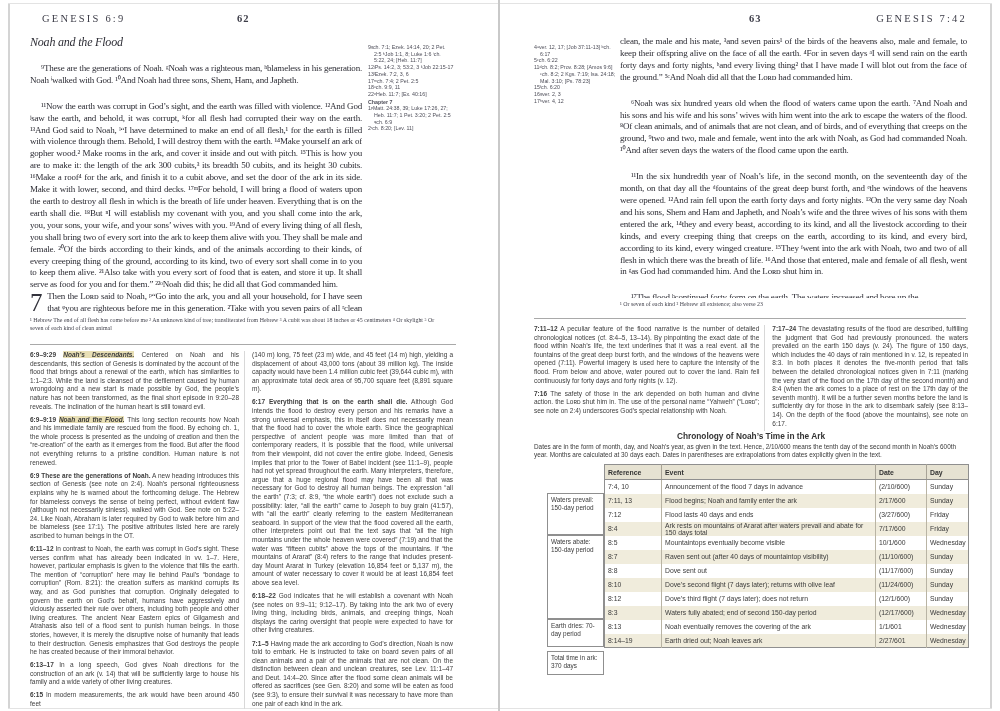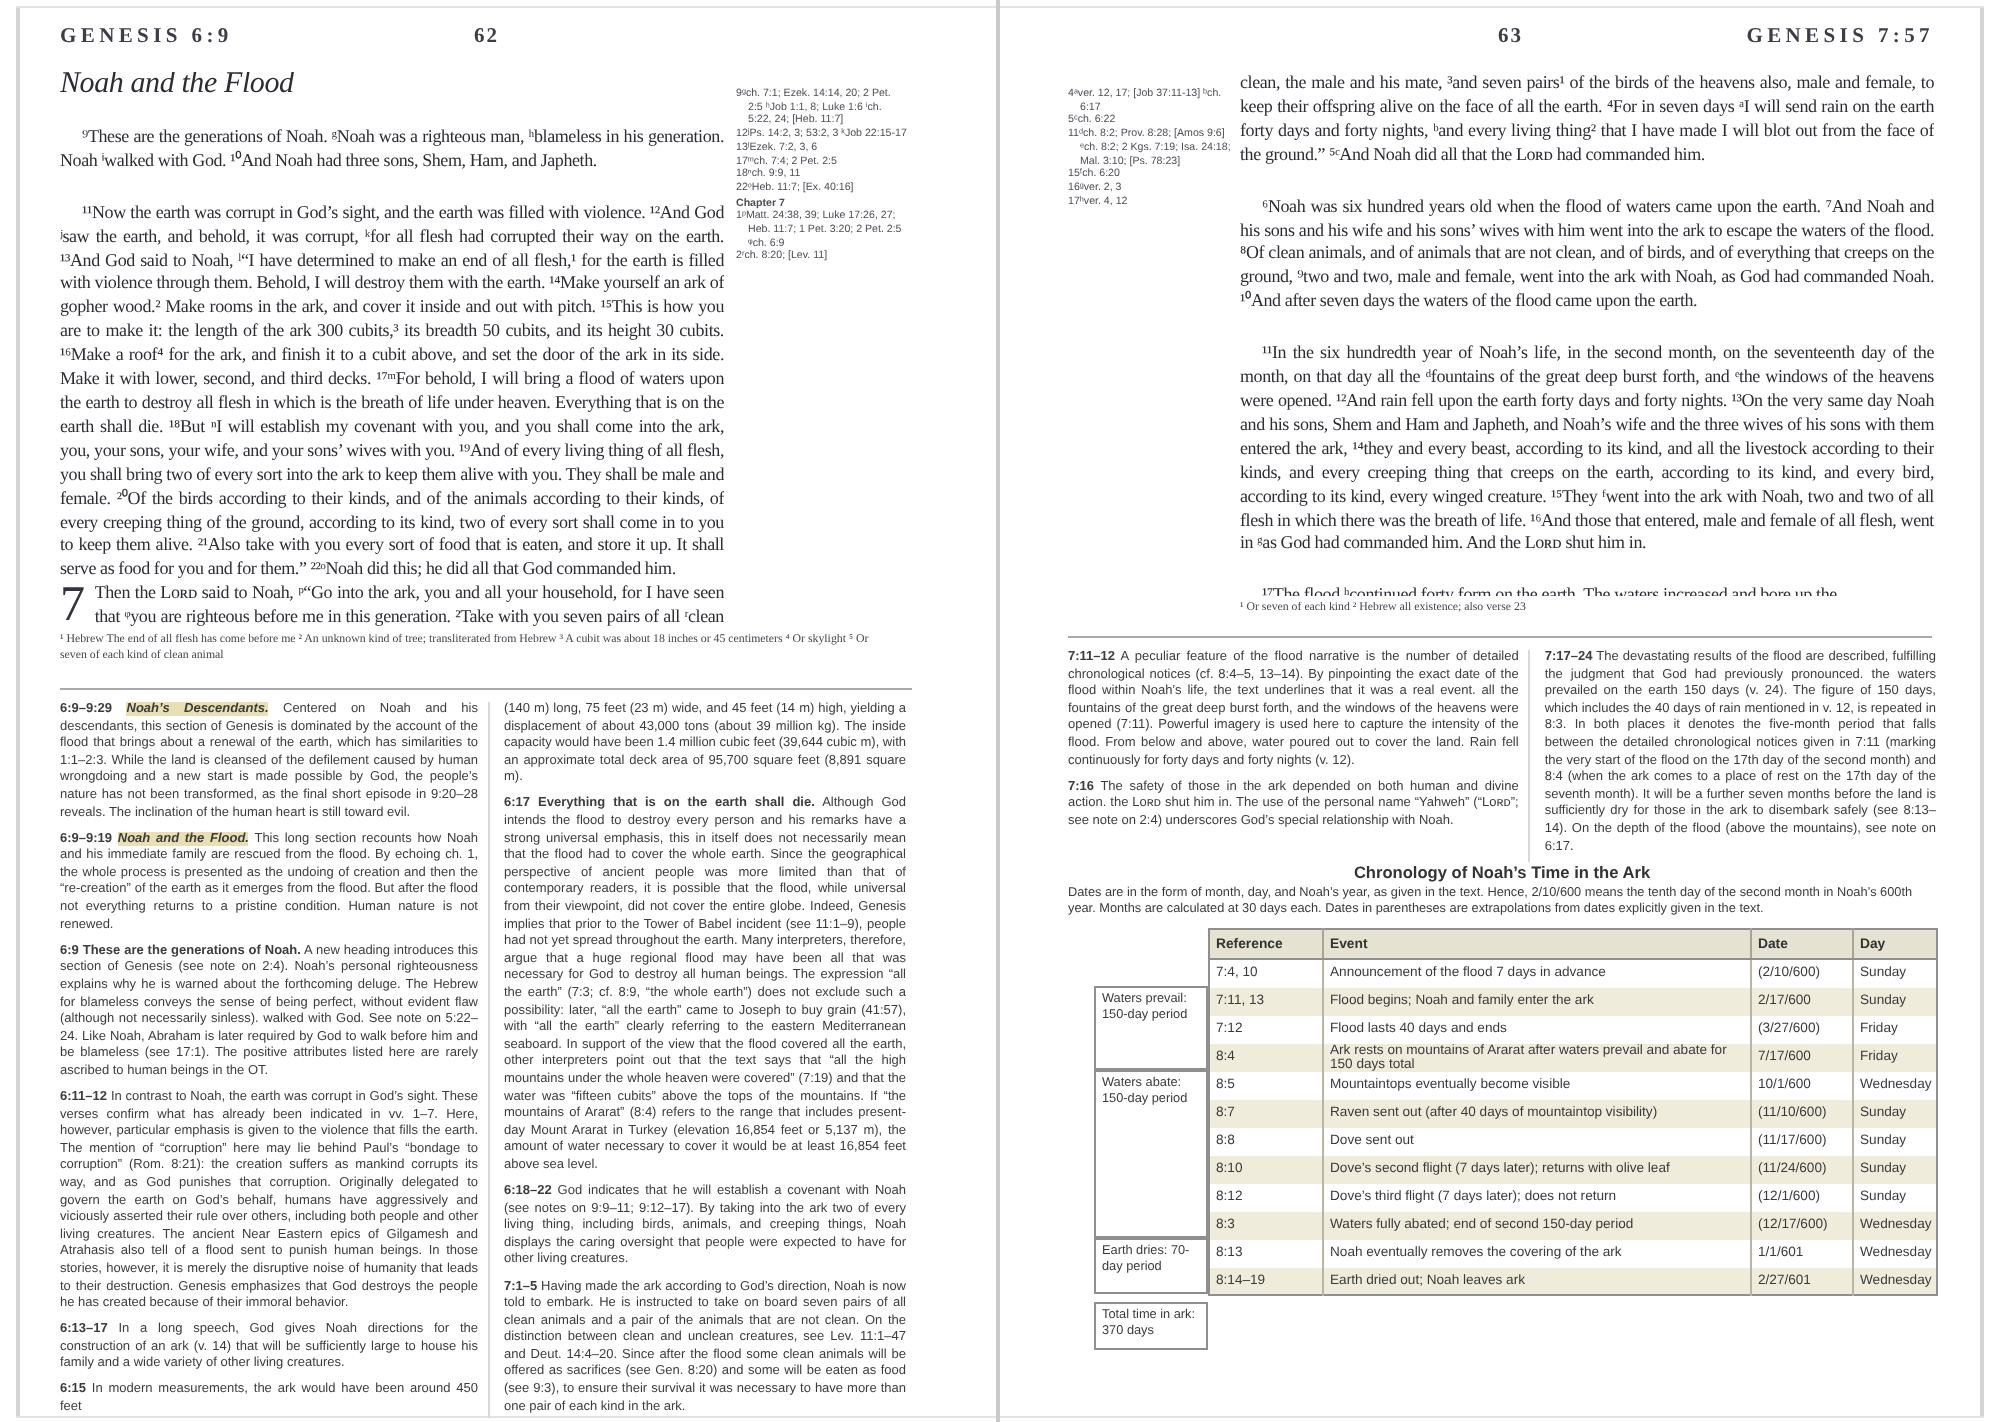--- a/index.html
+++ b/index.html
@@ -9,31 +9,31 @@
   .edge { position:absolute; top:4px; bottom:3px; width:2px; background:#d4d4d4; }
   .edge.l { left:8px; } .edge.r { right:8px; }
   .hline { position:absolute; left:8px; right:8px; height:1px; background:#e3e3e3; }
   .hline.t { top:3px; } .hline.b { bottom:2px; }
   .gutter { position:absolute; top:0; bottom:0; left:498px; width:2px; background:#c9c9c9; }
 
   .page { position:absolute; top:0; height:711px; width:490px; }
   .page.left  { left:9px; }
   .page.right { left:501px;padding-left:16px; }
 
-  .book-ref { position:absolute; top:13px; font-weight:bold; font-size:10.5px; letter-spacing:2.2px; color:#3d3d48; }
+  .book-ref { position:absolute; top:13px; font-weight:normal; font-size:10.5px; letter-spacing:2.2px; color:#3d3d48;margin-left:12px; }
   .page.left  .book-ref { left:21px; }
   .page.right .book-ref { right:24px; }
   .page-num { position:absolute; top:13px; font-weight:bold; font-size:10.5px; letter-spacing:1px; color:#3d3d48;text-align:right; }
   .page.left  .page-num { left:228px; }
   .page.right .page-num { left:248px; }
 
   .main-text { position:absolute; overflow:hidden; text-align:justify; font-size:9px; line-height:11.9px; letter-spacing:-0.2px; }
   .page.left  .main-text { left:21px;  top:36px; width:332px; height:278px; }
   .page.right .main-text { left:119px; top:36px; width:347px; height:262px; }
-  .sect-heading { font-style:italic; font-weight:normal; font-size:15px; margin:1px 0 3px 0; color:#2c2c34; }
+  .sect-heading { font-style:italic; font-weight:normal; font-size:12px; margin:1px 0 3px 0; color:#2c2c34; }
   .main-text p.ind { text-indent:11px;margin-top:14px; }
   .dropcap { float:left; font-size:25px; line-height:22px; padding:1px 5px 0 0; color:#33333c; }
 
   .xrefs { position:absolute; font-family:"Liberation Sans", sans-serif; font-size:5.3px; line-height:6.7px; color:#4d4d58; }
   .page.left  .xrefs { left:359px; top:44px; width:86px; }
   .page.right .xrefs { left:33px;  top:44px; width:82px; }
   .xref-line { padding-left:6px; text-indent:-6px; }
   .xref-line.chap { font-weight:bold; padding-left:0; text-indent:0; margin-top:1px; }
 
   .footnotes { position:absolute; font-size:5.9px; line-height:7.6px; color:#45454f; overflow:hidden; }
@@ -124,21 +124,21 @@
       <p class="note"><span>(140 m) long, 75 feet (23 m) wide, and 45 feet (14 m) high, yielding a displacement of about 43,000 tons (about 39 million kg). The inside capacity would have been 1.4 million cubic feet (39,644 cubic m), with an approximate total deck area of 95,700 square feet (8,891 square m).</span></p>
       <p class="note"><b class="nref">6:17</b> <span class="nlead">Everything that is on the earth shall die.</span> <span>Although God intends the flood to destroy every person and his remarks have a strong universal emphasis, this in itself does not necessarily mean that the flood had to cover the whole earth. Since the geographical perspective of ancient people was more limited than that of contemporary readers, it is possible that the flood, while universal from their viewpoint, did not cover the entire globe. Indeed, Genesis implies that prior to the Tower of Babel incident (see 11:1–9), people had not yet spread throughout the earth. Many interpreters, therefore, argue that a huge regional flood may have been all that was necessary for God to destroy all human beings. The expression “all the earth” (7:3; cf. 8:9, “the whole earth”) does not exclude such a possibility: later, “all the earth” came to Joseph to buy grain (41:57), with “all the earth” clearly referring to the eastern Mediterranean seaboard. In support of the view that the flood covered all the earth, other interpreters point out that the text says that “all the high mountains under the whole heaven were covered” (7:19) and that the water was “fifteen cubits” above the tops of the mountains. If “the mountains of Ararat” (8:4) refers to the range that includes present-day Mount Ararat in Turkey (elevation 16,854 feet or 5,137 m), the amount of water necessary to cover it would be at least 16,854 feet above sea level.</span></p>
       <p class="note"><b class="nref">6:18–22</b> <span>God indicates that he will establish a covenant with Noah (see notes on 9:9–11; 9:12–17). By taking into the ark two of every living thing, including birds, animals, and creeping things, Noah displays the caring oversight that people were expected to have for other living creatures.</span></p>
       <p class="note"><b class="nref">7:1–5</b> <span>Having made the ark according to God’s direction, Noah is now told to embark. He is instructed to take on board seven pairs of all clean animals and a pair of the animals that are not clean. On the distinction between clean and unclean creatures, see Lev. 11:1–47 and Deut. 14:4–20. Since after the flood some clean animals will be offered as sacrifices (see Gen. 8:20) and some will be eaten as food (see 9:3), to ensure their survival it was necessary to have more than one pair of each kind in the ark.</span></p>
     </div>
   </div>
 </section>
 
 <section class="page right">
   <span class="page-num">63</span>
-  <span class="book-ref">GENESIS 7:57</span>
+  <span class="book-ref">GENESIS 7:42</span>
 
   <div class="xrefs">
     <div class="xref-line">4ᵃver. 12, 17; [Job 37:11-13] ᵇch. 6:17</div>
     <div class="xref-line">5ᶜch. 6:22</div>
     <div class="xref-line">11ᵈch. 8:2; Prov. 8:28; [Amos 9:6] ᵉch. 8:2; 2 Kgs. 7:19; Isa. 24:18; Mal. 3:10; [Ps. 78:23]</div>
     <div class="xref-line">15ᶠch. 6:20</div>
     <div class="xref-line">16ᵍver. 2, 3</div>
     <div class="xref-line">17ʰver. 4, 12</div>
   </div>
 

